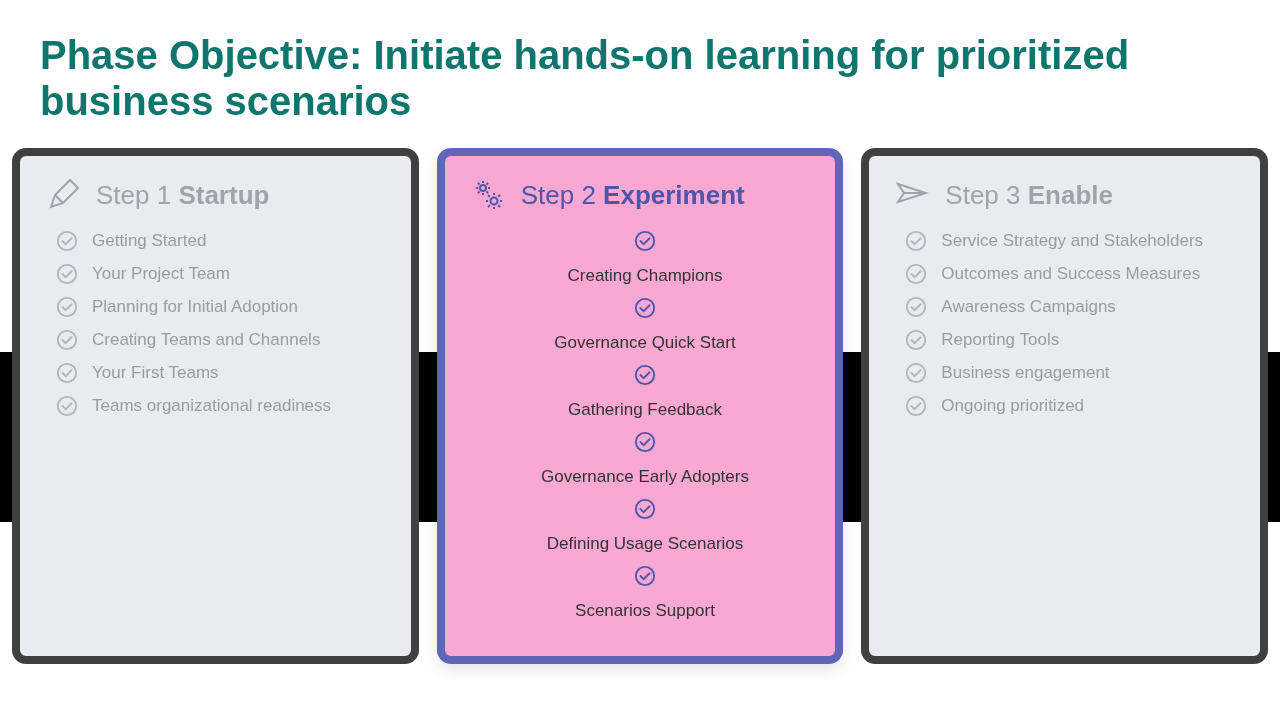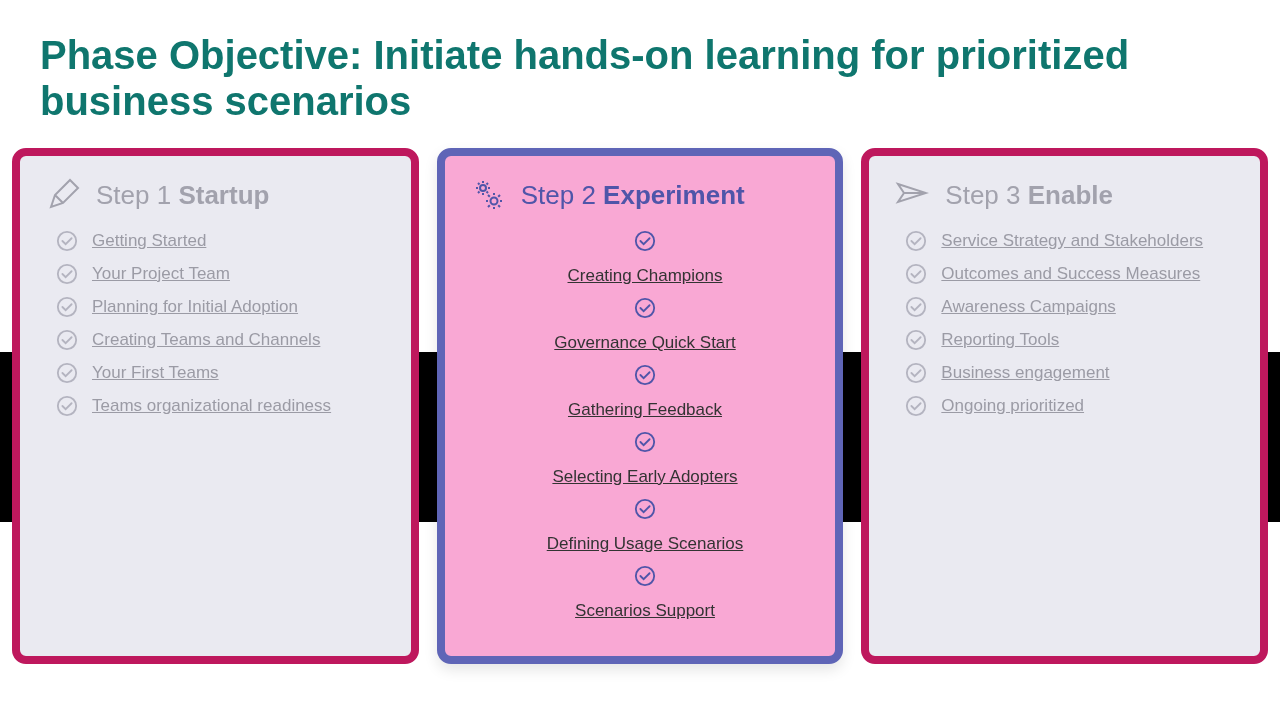--- a/index.html
+++ b/index.html
@@ -32,21 +32,21 @@
     justify-content: center;
     gap: 18px;
     padding: 0 12px;
     z-index: 1;
   }
   .card {
     width: 410px;
     border-radius: 14px;
     padding: 22px 26px 24px 26px;
     background: #eaeaf1;
-    border: 8px solid #be185d;
+    border: 8px solid #404040;
   }
   .card.active {
     background: #f9a8d4;
     border: 8px solid #5f65b7;
     box-shadow: 0 6px 14px rgba(0,0,0,0.1);
   }
   .card-header {
     display: flex;
     align-items: center;
     gap: 16px;
@@ -70,21 +70,20 @@
   .card.active .card-header .hicon svg { stroke: #4f55a9; fill: #4f55a9; }
 
   ul.items { list-style: none; }
   ul.items li {
     display: flex;
     align-items: center;
     gap: 14px;
     margin: 0 0 11px 10px;
     font-size: 17px;
     color: #9b9ba5;
-    text-decoration: underline;
   }
   .card.active ul.items li { color: #333; flex-direction: column; }
   .check {
     width: 22px;
     height: 22px;
     flex-shrink: 0;
   }
   .check circle { fill: none; stroke: #b4b4c0; stroke-width: 2; }
   .check path   { fill: none; stroke: #b4b4c0; stroke-width: 2; stroke-linecap: round; }
   .card.active .check circle,
@@ -192,21 +191,21 @@
             <circle cx="12" cy="12" r="10"></circle>
             <path d="M7 12 L10.5 15.5 L17 9"></path>
           </svg>
           <span>Gathering Feedback</span>
         </li>
       <li>
           <svg class="check" viewBox="0 0 24 24">
             <circle cx="12" cy="12" r="10"></circle>
             <path d="M7 12 L10.5 15.5 L17 9"></path>
           </svg>
-          <span>Selecting Early Adopters</span>
+          <span>Governance Early Adopters</span>
         </li>
       <li>
           <svg class="check" viewBox="0 0 24 24">
             <circle cx="12" cy="12" r="10"></circle>
             <path d="M7 12 L10.5 15.5 L17 9"></path>
           </svg>
           <span>Defining Usage Scenarios</span>
         </li>
       <li>
           <svg class="check" viewBox="0 0 24 24">

